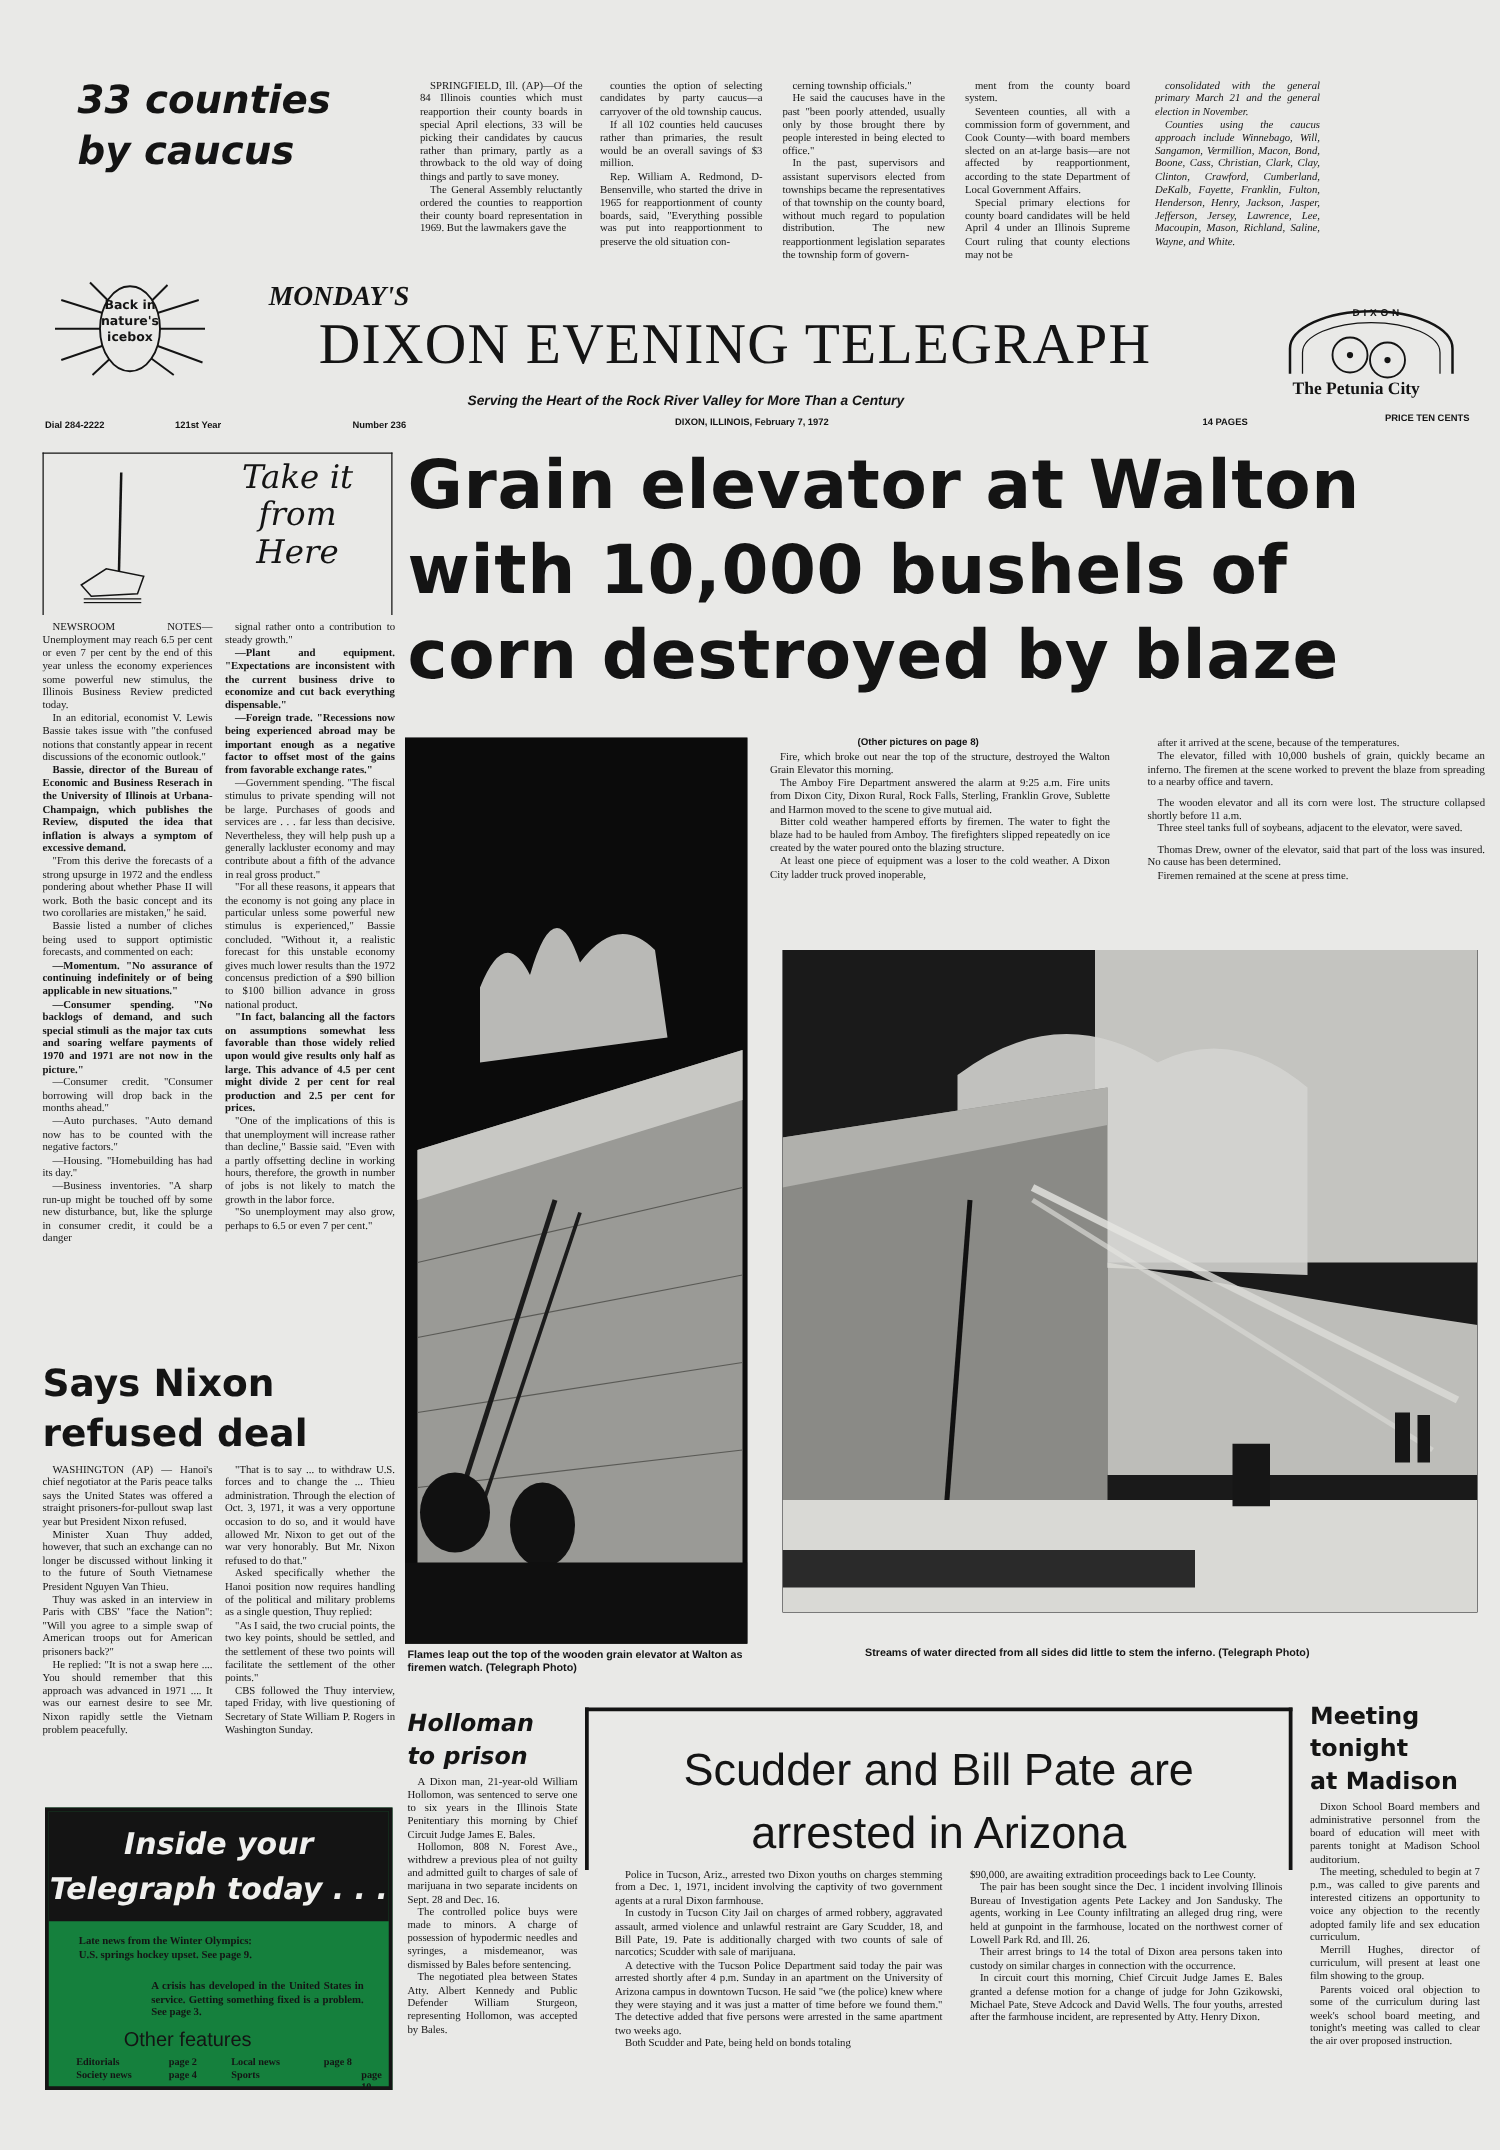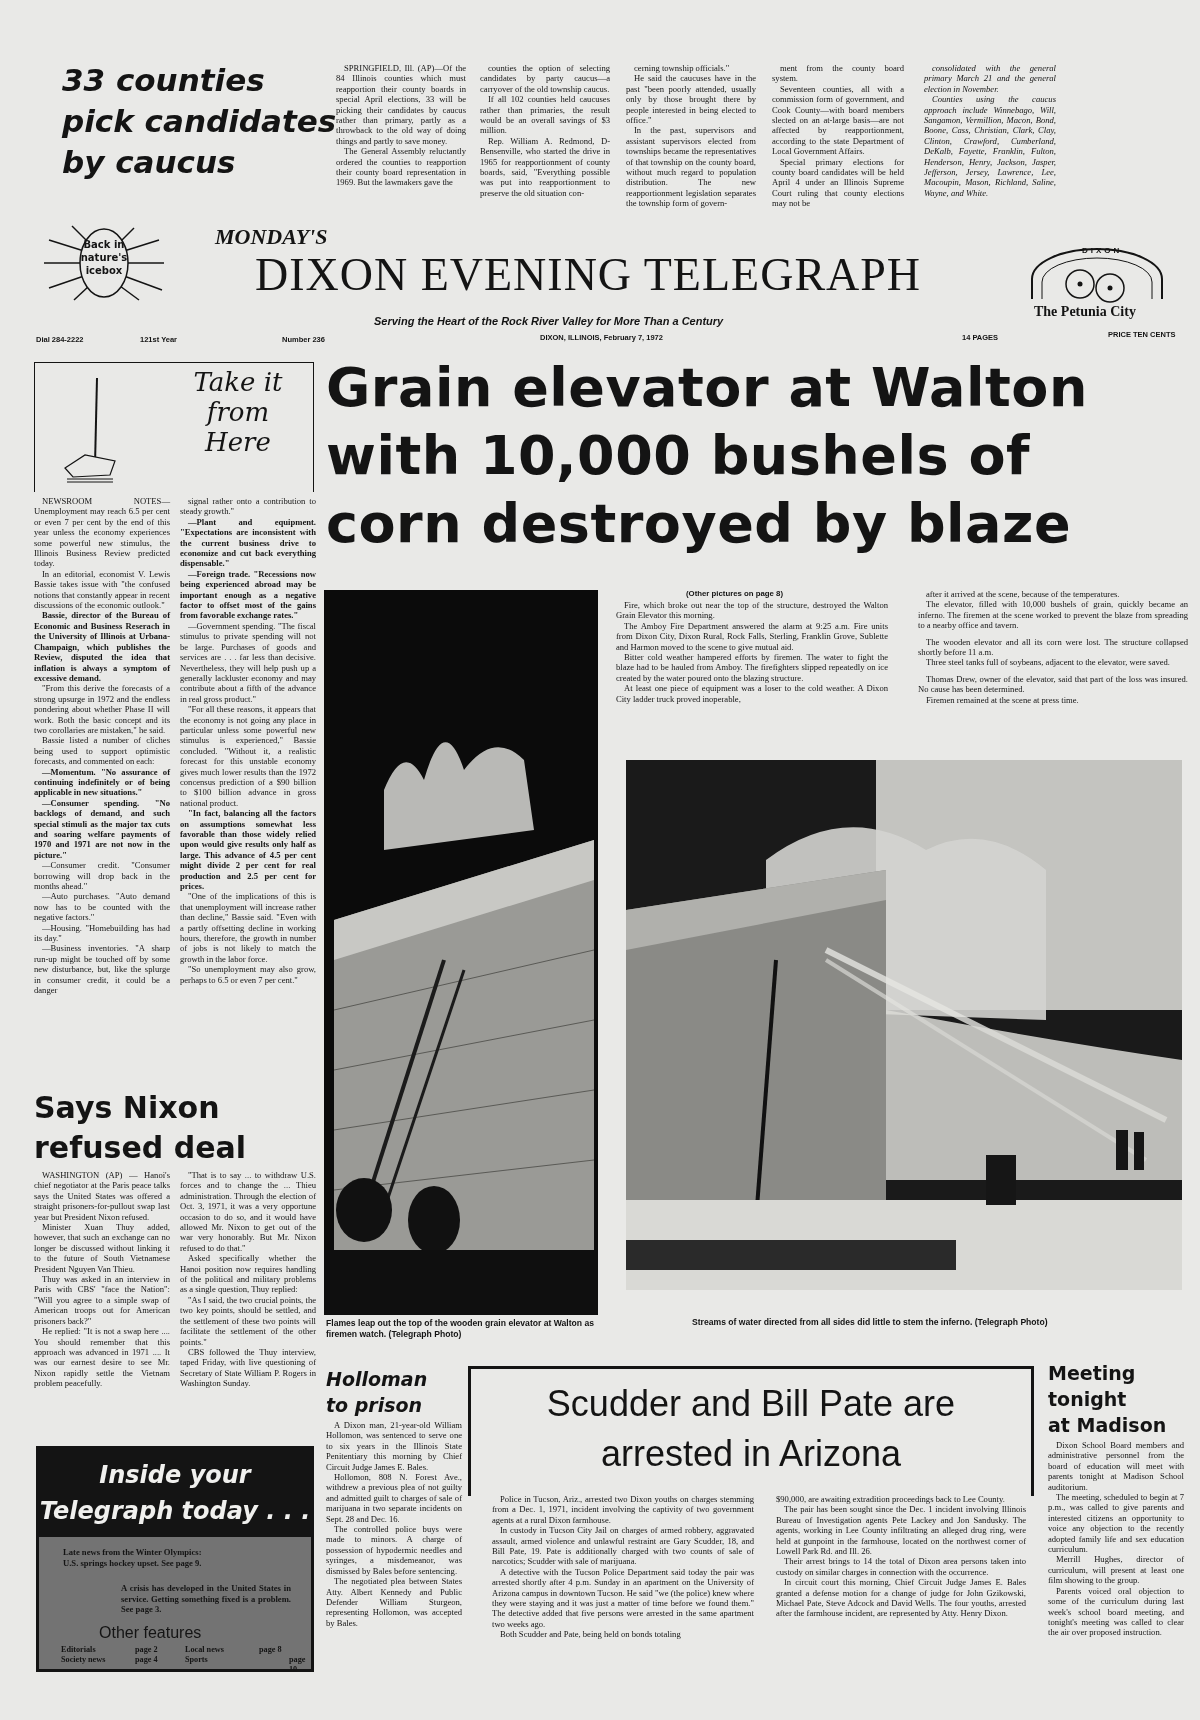--- a/index.html
+++ b/index.html
@@ -11,21 +11,20 @@
   .col p.b { font-weight: bold; }
   .sans { font-family: "Liberation Sans", sans-serif; }
   .hd-bold { font-family: "DejaVu Sans", sans-serif; font-weight: bold; }
   .photo { background: #0b0b0b; overflow: hidden; }
 </style>
 </head>
 <body>
 
 <div class="abs hd-bold" style="left:62px;top:60px;width:280px;font-size:31px;line-height:41px;font-style:italic;">
   <div>33 counties</div>
-  <div>pick candidates</div>
   <div>by caucus</div>
 </div>
 <div class="abs col" style="left:336px;top:63px;width:130px;">
   <p>SPRINGFIELD, Ill. (AP)—Of the 84 Illinois counties which must reapportion their county boards in special April elections, 33 will be picking their candidates by caucus rather than primary, partly as a throwback to the old way of doing things and partly to save money.</p>
     <p>The General Assembly reluctantly ordered the counties to reapportion their county board representation in 1969. But the lawmakers gave the</p>
 </div>
 <div class="abs col" style="left:480px;top:63px;width:130px;">
   <p>counties the option of selecting candidates by party caucus—a carryover of the old township caucus.</p>
     <p>If all 102 counties held caucuses rather than primaries, the result would be an overall savings of $3 million.</p>
     <p>Rep. William A. Redmond, D-Bensenville, who started the drive in 1965 for reapportionment of county boards, said, "Everything possible was put into reapportionment to preserve the old situation con-</p>
@@ -142,21 +141,21 @@
     <p>Thuy was asked in an interview in Paris with CBS' "face the Nation": "Will you agree to a simple swap of American troops out for American prisoners back?"</p>
     <p>He replied: "It is not a swap here .... You should remember that this approach was advanced in 1971 .... It was our earnest desire to see Mr. Nixon rapidly settle the Vietnam problem peacefully.</p>
 </div>
 <div class="abs col" style="left:180px;top:1170px;width:136px;">
   <p>"That is to say ... to withdraw U.S. forces and to change the ... Thieu administration. Through the election of Oct. 3, 1971, it was a very opportune occasion to do so, and it would have allowed Mr. Nixon to get out of the war very honorably. But Mr. Nixon refused to do that."</p>
     <p>Asked specifically whether the Hanoi position now requires handling of the political and military problems as a single question, Thuy replied:</p>
     <p>"As I said, the two crucial points, the two key points, should be settled, and the settlement of these two points will facilitate the settlement of the other points."</p>
     <p>CBS followed the Thuy interview, taped Friday, with live questioning of Secretary of State William P. Rogers in Washington Sunday.</p>
 </div>
 
-<div class="abs" style="left:36px;top:1446px;width:278px;height:226px;border:3px solid #141414;background:#737373;">
+<div class="abs" style="left:36px;top:1446px;width:278px;height:226px;border:3px solid #141414;background:#15803d;">
   <div style="background:#141414;color:#f0f0ee;height:88px;text-align:center;font-family:'DejaVu Sans',sans-serif;font-weight:bold;font-style:italic;font-size:24px;line-height:36px;padding-top:8px;">
     <div>Inside your</div>
     <div>Telegraph today . . .</div>
   </div>
   <div class="abs" style="left:24px;top:98px;font-size:8.6px;line-height:10.5px;font-weight:bold;">
     <div>
       <div>Late news from the Winter Olympics:</div>
         <div>U.S. springs hockey upset. See page 9.</div>
     </div>
   </div>
@@ -242,21 +241,21 @@
   <div>to prison</div>
 </div>
 <div class="abs col" style="left:326px;top:1420px;width:136px;">
   <p>A Dixon man, 21-year-old William Hollomon, was sentenced to serve one to six years in the Illinois State Penitentiary this morning by Chief Circuit Judge James E. Bales.</p>
     <p>Hollomon, 808 N. Forest Ave., withdrew a previous plea of not guilty and admitted guilt to charges of sale of marijuana in two separate incidents on Sept. 28 and Dec. 16.</p>
     <p>The controlled police buys were made to minors. A charge of possession of hypodermic needles and syringes, a misdemeanor, was dismissed by Bales before sentencing.</p>
     <p>The negotiated plea between States Atty. Albert Kennedy and Public Defender William Sturgeon, representing Hollomon, was accepted by Bales.</p>
 </div>
 
 <div class="abs" style="left:468px;top:1366px;width:566px;height:130px;border:3px solid #141414;border-bottom:none;">
-  <div class="sans" style="text-align:center;font-size:36px;line-height:50px;padding-top:10px;">
+  <div class="sans" style="text-align:center;font-size:36px;line-height:50px;padding-top:22px;">
     <div>Scudder and Bill Pate are</div>
     <div>arrested in Arizona</div>
   </div>
 </div>
 <div class="abs col" style="left:492px;top:1494px;width:262px;">
   <p>Police in Tucson, Ariz., arrested two Dixon youths on charges stemming from a Dec. 1, 1971, incident involving the captivity of two government agents at a rural Dixon farmhouse.</p>
     <p>In custody in Tucson City Jail on charges of armed robbery, aggravated assault, armed violence and unlawful restraint are Gary Scudder, 18, and Bill Pate, 19. Pate is additionally charged with two counts of sale of narcotics; Scudder with sale of marijuana.</p>
     <p>A detective with the Tucson Police Department said today the pair was arrested shortly after 4 p.m. Sunday in an apartment on the University of Arizona campus in downtown Tucson. He said "we (the police) knew where they were staying and it was just a matter of time before we found them." The detective added that five persons were arrested in the same apartment two weeks ago.</p>
     <p>Both Scudder and Pate, being held on bonds totaling</p>
 </div>

